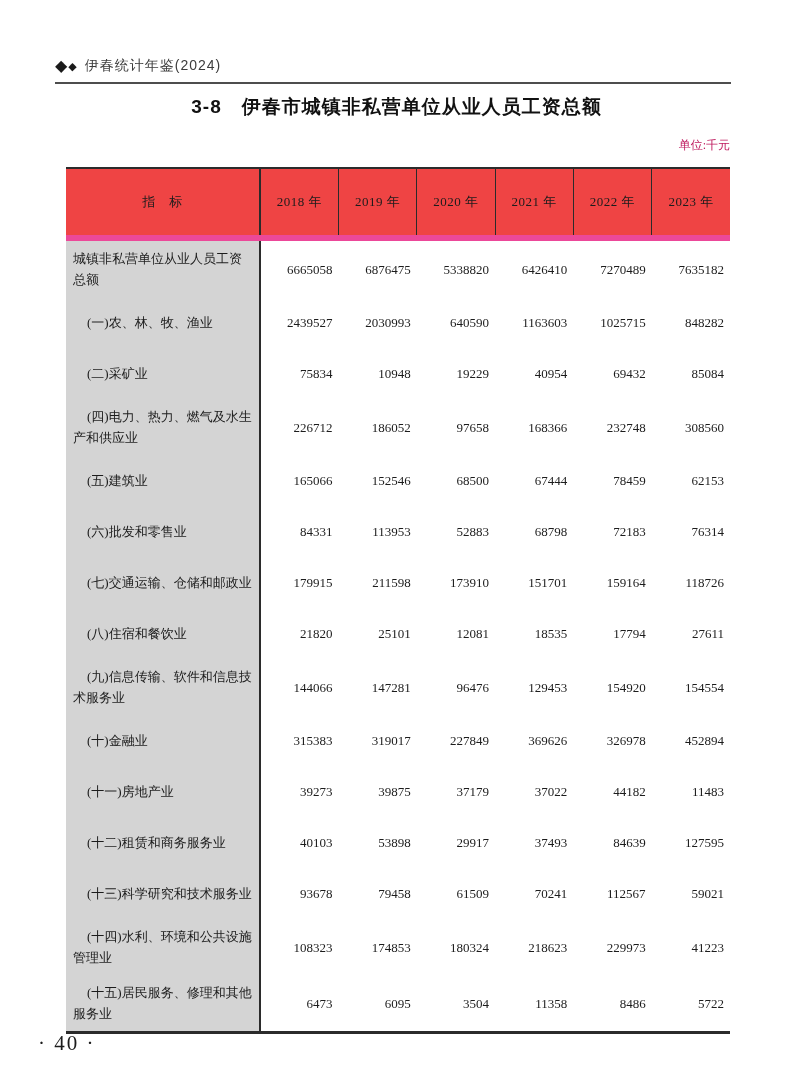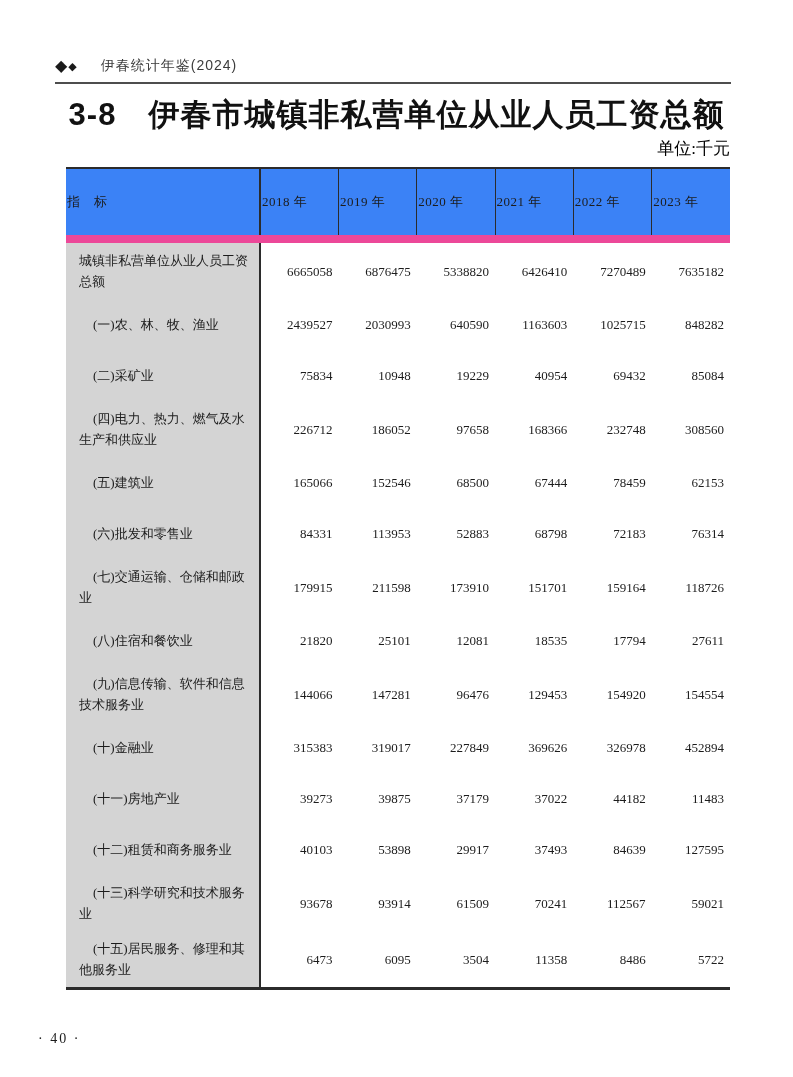--- a/index.html
+++ b/index.html
@@ -17,91 +17,91 @@
     position: absolute;
     left: 55px; right: 62px; top: 57px;
     display: flex; align-items: center;
     padding-bottom: 7px;
     border-bottom: 2px solid #4d4d4d;
     font-family: "Liberation Sans", "DejaVu Sans", sans-serif;
     font-size: 14px; color: #3c3c3c;
   }
   .diamond-lg { font-size: 16px; line-height: 1; color: #1a1a1a; }
   .diamond-sm { font-size: 11px; line-height: 1; color: #1a1a1a; margin-left: 1px; }
-  .runhead-text { margin-left: 24px; letter-spacing: 1px; }
+  .runhead-text { margin-left: 8px; letter-spacing: 1px; }
 
   
   .page-title {
     position: absolute;
     left: 0; top: 94px; width: 100%;
     text-align: center;
     font-family: "Liberation Sans", "DejaVu Sans", sans-serif;
     font-weight: bold;
-    font-size: 31px;
+    font-size: 19px;
     letter-spacing: 1px;
     color: #111111;
   }
 
   
   .unit-label {
     position: absolute;
     right: 63px; top: 137px;
-    font-size: 17px;
-    color: #000000;
+    font-size: 12px;
+    color: #be185d;
   }
 
   
   table.stat {
     position: absolute;
     left: 66px; top: 167px;
     width: 664px;
     border-collapse: collapse;
     table-layout: fixed;
     font-size: 13px;
     border-top: 2px solid #2b2b2b;
     border-bottom: 3px solid #2b2b2b;
   }
   table.stat col.c-stub { width: 194px; }
   table.stat col.c-year { width: 78.3px; }
 
   thead th {
-    background: #3b82f6;
+    background: #ef4444;
     height: 64px;
     font-weight: normal;
-    border-bottom: 8px solid #ec4899;
+    border-bottom: 6px solid #ec4899;
     vertical-align: middle;
-    text-align: left;
+    text-align: center;
     letter-spacing: 0.5px;
   }
   thead th.stub-h { border-right: 2px solid #2b2b2b; }
   thead th + th + th { border-left: 1.5px solid #2b2b2b; }
 
   tbody td {
     height: 37px;
     vertical-align: middle;
     line-height: 21px;
   }
   tbody td.stub {
     background: #d4d4d4;
     border-right: 2px solid #2b2b2b;
-    padding: 7px 6px 7px 13px;
+    padding: 7px 6px 7px 7px;
     text-align: left;
   }
   tbody td.stub.indent { text-indent: 14px; }
   tbody td.num {
     text-align: right;
     padding-right: 6px;
     white-space: nowrap;
   }
 
   
   .page-number {
     position: absolute;
     left: 38px; top: 1031px;
-    font-size: 14px;
+    font-size: 21px;
     letter-spacing: 2px;
     color: #1c1c1c;
   }
 </style>
 </head>
 <body>
 
 <div class="runhead">
   <span class="diamond-lg">◆</span>
   <span class="diamond-sm">◆</span>
@@ -238,25 +238,34 @@
         <td class="num">40103</td>
         <td class="num">53898</td>
         <td class="num">29917</td>
         <td class="num">37493</td>
         <td class="num">84639</td>
         <td class="num">127595</td>
       </tr>
       <tr>
         <td class="stub indent">(十三)科学研究和技术服务业</td>
         <td class="num">93678</td>
-        <td class="num">93914</td>
+        <td class="num">79458</td>
         <td class="num">61509</td>
         <td class="num">70241</td>
         <td class="num">112567</td>
         <td class="num">59021</td>
+      </tr>
+      <tr>
+        <td class="stub indent">(十四)水利、环境和公共设施管理业</td>
+        <td class="num">108323</td>
+        <td class="num">174853</td>
+        <td class="num">180324</td>
+        <td class="num">218623</td>
+        <td class="num">229973</td>
+        <td class="num">41223</td>
       </tr>
       <tr>
         <td class="stub indent">(十五)居民服务、修理和其他服务业</td>
         <td class="num">6473</td>
         <td class="num">6095</td>
         <td class="num">3504</td>
         <td class="num">11358</td>
         <td class="num">8486</td>
         <td class="num">5722</td>
       </tr>

